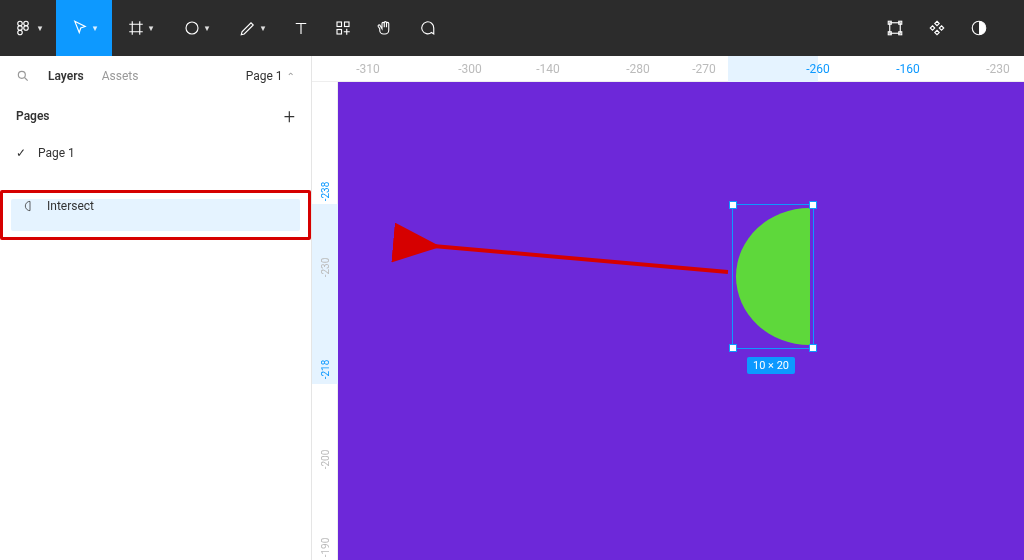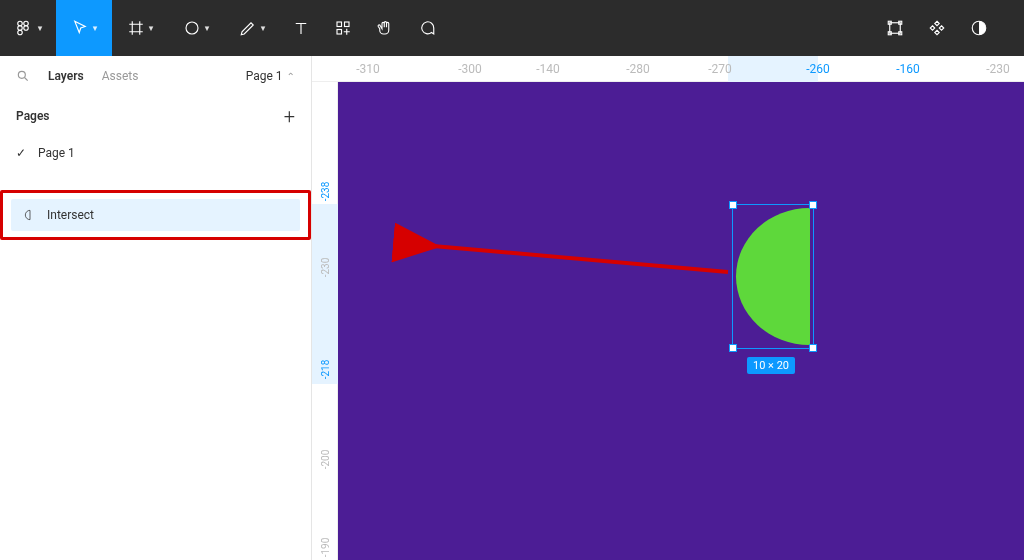--- a/index.html
+++ b/index.html
@@ -23,35 +23,35 @@
 .tab.on { color:#333; font-weight:600; }
 .page-sel { margin-left:auto; color:#333; font-size:12px; display:flex; gap:4px; align-items:center; cursor:pointer; }
 .page-sel .chev2 { color:#999; font-size:10px; }
 
 .pages-hdr { height:40px; display:flex; align-items:center; padding:0 16px; font-size:12px; font-weight:600; color:#333; }
 .pages-hdr .plus { margin-left:auto; font-size:20px; font-weight:300; cursor:pointer; }
 .page-row { height:34px; display:flex; align-items:center; padding:0 16px; font-size:12px; color:#333; gap:10px; cursor:pointer; }
 .page-row .chk { width:12px; font-size:12px; }
 
 .layers-section { margin-top:20px; padding:6px 8px; border:3px solid #d60000; border-radius:2px; }
-.layer-row { height:32px; display:flex; align-items:center; padding:0 12px; font-size:12px; color:#333; background:#e5f3ff; border-radius:2px; gap:10px; cursor:pointer; }
+.layer-row { height:32px; display:flex; align-items:flex-start; padding:0 12px; font-size:12px; color:#333; background:#e5f3ff; border-radius:2px; gap:10px; cursor:pointer; }
 .layer-icn { width:14px;height:14px;stroke:#333;stroke-width:1.3;fill:none; }
 
 
 .ruler-h { position:absolute; left:312px; right:0; top:56px; height:26px; background:#fff; border-bottom:1px solid #eee; font-size:12px; color:#bbb; }
 .ruler-h span { position:absolute; top:6px; transform:translateX(-50%); }
 .ruler-h span.hi { color:#0d99ff; }
 .ruler-h .sel { position:absolute; top:0; height:26px; background:#e5f3ff; }
 
 .ruler-v { position:absolute; left:312px; top:82px; bottom:0; width:26px; background:#fff; border-right:1px solid #eee; font-size:10px; color:#bbb; }
 .ruler-v span { position:absolute; left:50%; transform:translateX(-50%) rotate(-90deg); transform-origin:center; }
 .ruler-v span.hi { color:#0d99ff; }
 .ruler-v .sel { position:absolute; left:0; width:26px; background:#e5f3ff; }
 
-.canvas { position:absolute; left:338px; top:82px; right:0; bottom:0; background:#4c1d95; }
+.canvas { position:absolute; left:338px; top:82px; right:0; bottom:0; background:#6d28d9; }
 
 
 .selbox { position:absolute; border:1px solid #0d99ff; }
 .handle { position:absolute; width:8px; height:8px; background:#fff; border:1px solid #0d99ff; }
 .dims { position:absolute; background:#0d99ff; color:#fff; font-size:11px; padding:2px 6px; border-radius:2px; }
 .shape { position:absolute; background:#5ED83B; }
 
 
 .anno { position:absolute; pointer-events:none; }
 </style>
@@ -174,21 +174,21 @@
     </div>
   </div>
 </div>
 
 <div class="ruler-h">
   <div class="sel" id="hsel" style="left: 416px; width: 90px;"></div>
 <span style="left: 56px;">-310</span>
     <span style="left: 158px; text-align: right;">-300</span>
     <span style="left: 236px;">-140</span>
     <span style="left: 326px;">-280</span>
-    <span style="left: 408px; text-align: center;">-270</span>
+    <span style="left: 392px; text-align: center;">-270</span>
     <span class="hi" style="left: 506px;">-260</span>
     <span class="hi" style="left: 596px;">-160</span>
     <span style="left: 686px;">-230</span>
   </div>
 <div class="ruler-v">
   <div class="sel" id="vsel" style="top: 122px; height: 180px;"></div>
 <span class="hi" style="top: 104px;">-238</span>
     <span style="top: 180px;">-230</span>
     <span class="hi" style="top: 282px;">-218</span>
     <span style="top: 372px;">-200</span>

